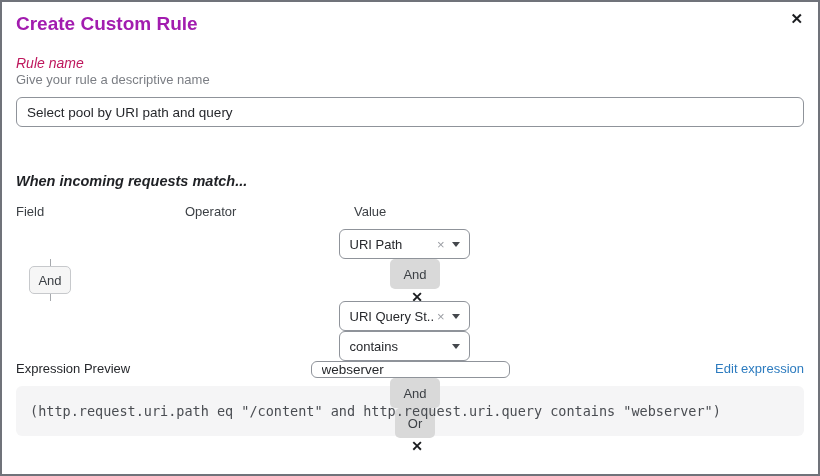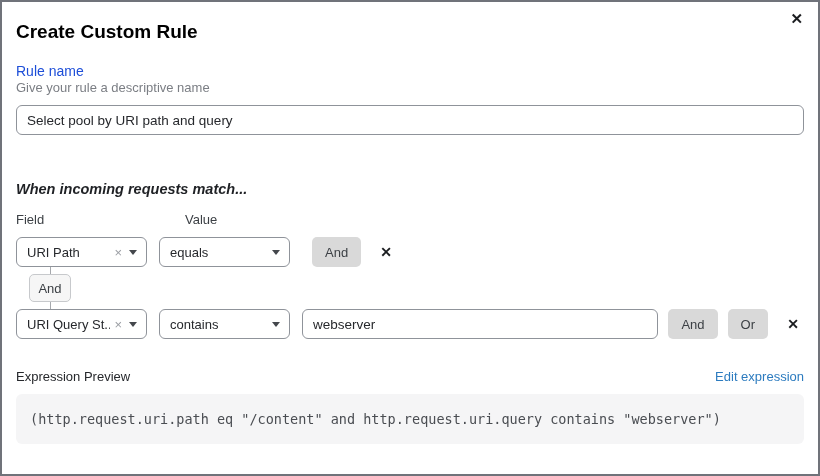--- a/index.html
+++ b/index.html
@@ -7,32 +7,32 @@
     box-sizing:border-box;
     width:820px; height:476px;
     background:#ffffff;
     border:2px solid #70737a;
     position:relative;
     font-family:"Liberation Sans", sans-serif;
     padding:0 14px;
     overflow:hidden;
   }
   .dialog-title {
-    margin:0; padding-top:18px;
-    font-size:19px; font-weight:700; color:#000000;
+    margin:0; padding-top:10px;
+    font-size:19px; font-weight:700; color:#a21caf;
     line-height:24px;
   }
   .close-btn {
     position:absolute; top:8px; right:15px;
     font-size:15px; font-weight:700; color:#1a1c1f;
     cursor:pointer; line-height:18px;
   }
   .rule-name-label {
     margin-top:19px;
-    font-size:14px; color:#1d4ed8; line-height:17px;
+    font-size:14px; color:#be185d; line-height:17px;font-style:italic;
   }
   .rule-name-helper {
     font-size:13px; color:#7b7e84; line-height:16px;
   }
   .text-input {
     box-sizing:border-box;
     height:30px; width:100%;
     border:1px solid #8f939a; border-radius:6px;
     padding:0 10px;
     font-family:"Liberation Sans", sans-serif;
@@ -40,21 +40,21 @@
     background:#fff; outline:none;
   }
   .name-input-wrap { margin-top:9px; }
   .match-heading {
     margin-top:45px;
     font-size:14.5px; font-weight:700; color:#1f2125; line-height:18px;font-style:italic;
   }
   .cols-row { display:flex; margin-top:14px;gap:26px; }
   .col-label { font-size:13px; color:#3c4045; line-height:16px; }
   .col-field, .col-operator { width:131px; margin-right:12px; flex:none; }
-  .cond-row { display:flex; align-items:center; margin-top:9px; height:30px; }
+  .cond-row { display:flex; align-items:center; margin-top:9px; height:30px;flex-direction:column; }
   .select-box {
     box-sizing:border-box;
     width:131px; height:30px; flex:none;
     border:1px solid #8f939a; border-radius:6px;
     display:flex; align-items:center;
     padding:0 9px 0 10px;
     margin-right:12px;
     background:#fff; cursor:pointer;
   }
   .select-text {
@@ -128,31 +128,28 @@
   <div class="rule-name-label">Rule name</div>
   <div class="rule-name-helper">Give your rule a descriptive name</div>
   <div class="name-input-wrap">
     <input type="text" class="text-input" value="Select pool by URI path and query" style="">
   </div>
 
   <div class="match-heading">When incoming requests match...</div>
 
   <div class="cols-row">
     <div class="col-label col-field">Field</div>
+    <div class="col-label col-operator">Operator</div>
     <div class="col-label">Value</div>
   </div>
 
   <div class="cond-row">
     <div class="select-box">
       <span class="select-text">URI Path</span>
       <span class="select-clear">×</span>
-      <span class="caret"></span>
-    </div>
-    <div class="select-box">
-      <span class="select-text">equals</span>
       <span class="caret"></span>
     </div>
     <button class="logic-btn">And</button>
     <span class="remove-x">✕</span>
   </div>
 
   <div class="connector">
     <div class="connector-line"></div>
     <div class="connector-badge">And</div>
     <div class="connector-line"></div>

